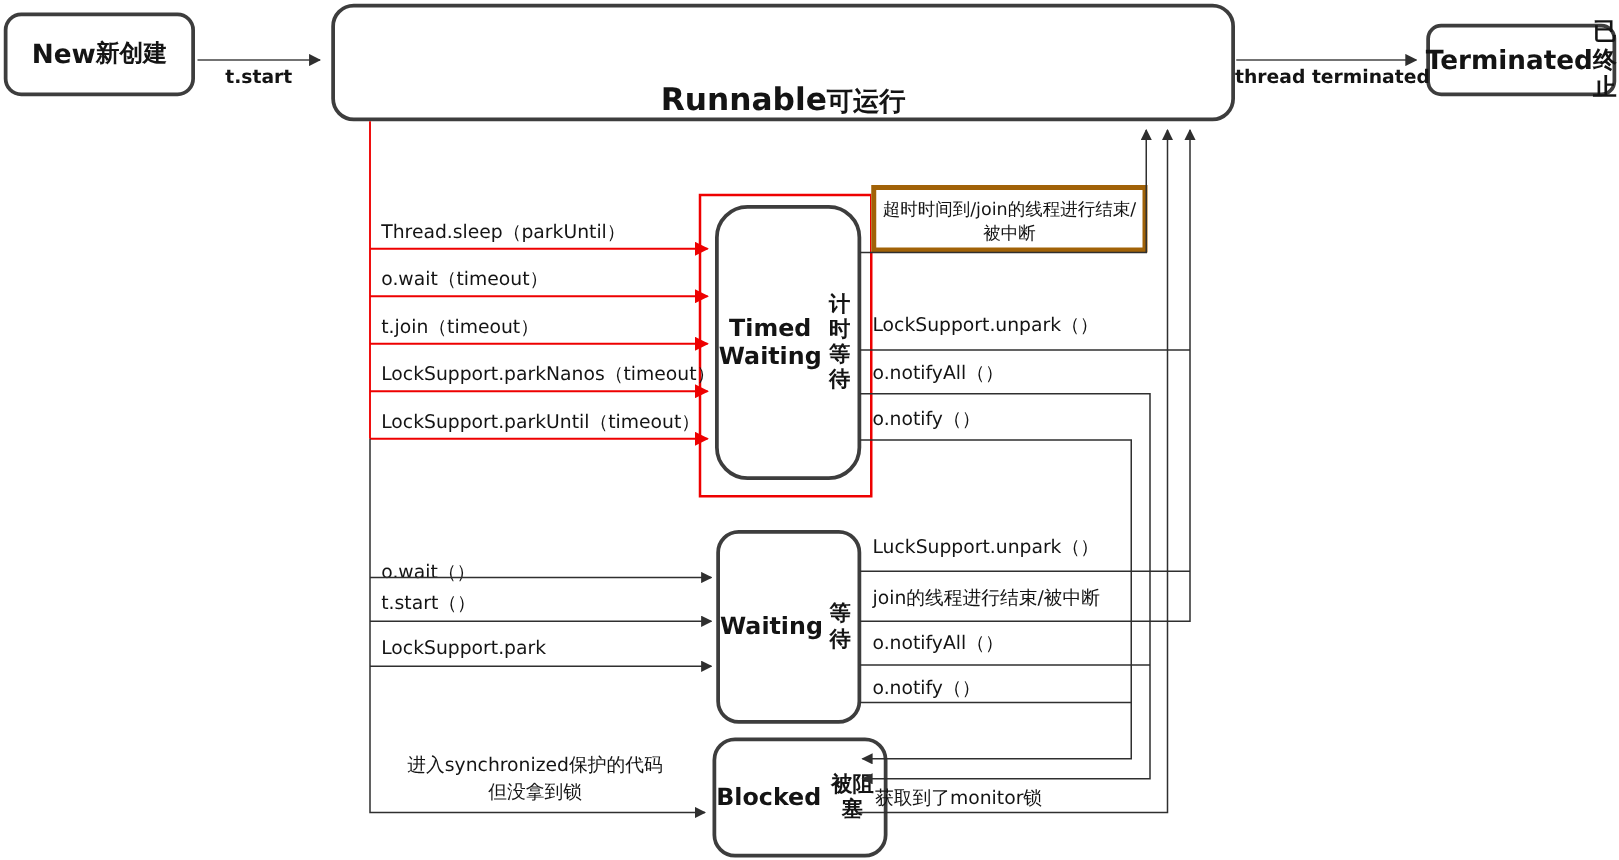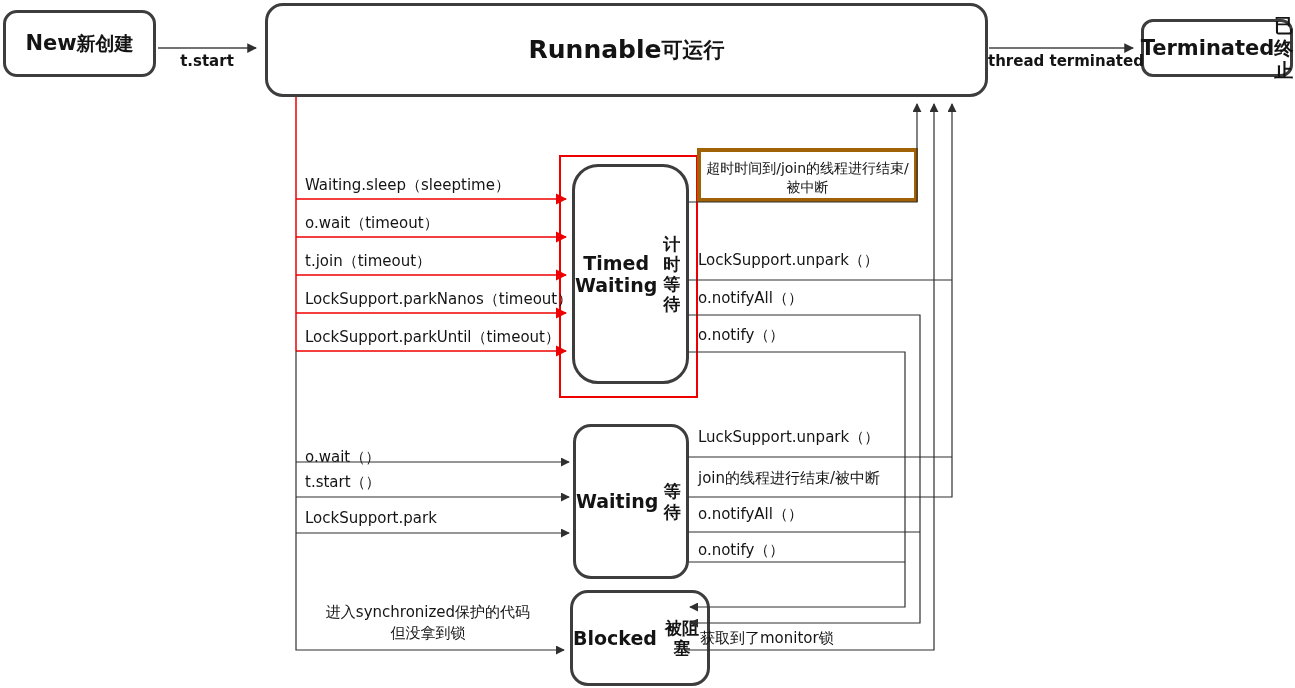--- a/index.html
+++ b/index.html
@@ -11,21 +11,21 @@
   .box{
     position:absolute;box-sizing:border-box;border:3.5px solid #3d3d3d;border-radius:16px;
     background:#ffffff;display:flex;flex-direction:row;align-items:center;justify-content:center;
     text-align:center;z-index:3;line-height:1.18;
   }
   .box .en{font-weight:bold;}
   .box .zh{font-weight:bold;}
   #box-new{left:3px;top:10px;width:153px;height:67px;border-radius:14px;}
   #box-new .en{font-size:21px;}
   #box-new .zh{font-size:19px;}
-  #box-runnable{left:265px;top:3px;width:723px;height:94px;border-radius:18px;}
+  #box-runnable{left:265px;top:3px;width:723px;height:94px;border-radius:18px;align-items:flex-end;}
   #box-runnable .en{font-size:25px;}
   #box-runnable .zh{font-size:21px;}
   #box-terminated{left:1141px;top:19px;width:152px;height:58px;border-radius:12px;align-items:center;}
   #box-terminated .en{font-size:21px;}
   #box-terminated .zh{font-size:19px;}
   #box-timed{left:572px;top:164px;width:117px;height:220px;border-radius:26px;}
   #box-timed .en{font-size:19px;}
   #box-timed .zh{font-size:17px;}
   #box-waiting{left:573px;top:424px;width:116px;height:155px;border-radius:18px;}
   #box-waiting .en{font-size:19px;}
@@ -90,21 +90,21 @@
   </div>
 
   <div class="box" id="box-blocked">
     <span class="en">Blocked</span>
     <span class="zh">被阻塞</span>
   </div>
 
   <div class="lbl bold" id="lbl-tstart">t.start</div>
   <div class="lbl bold" id="lbl-terminated">thread terminated</div>
 
-  <div class="lbl leftcol" id="lbl-tw0">Waiting.sleep（sleeptime）</div>
+  <div class="lbl leftcol" id="lbl-tw0">Thread.sleep（parkUntil）</div>
   <div class="lbl leftcol" id="lbl-tw1">o.wait（timeout）</div>
   <div class="lbl leftcol" id="lbl-tw2">t.join（timeout）</div>
   <div class="lbl leftcol" id="lbl-tw3">LockSupport.parkNanos（timeout）</div>
   <div class="lbl leftcol" id="lbl-tw4">LockSupport.parkUntil（timeout）</div>
 
   <div class="lbl leftcol" id="lbl-w0">o.wait（）</div>
   <div class="lbl leftcol" id="lbl-w1">t.start（）</div>
   <div class="lbl leftcol" id="lbl-w2">LockSupport.park</div>
 
   <div class="lbl center" id="lbl-toblocked">

